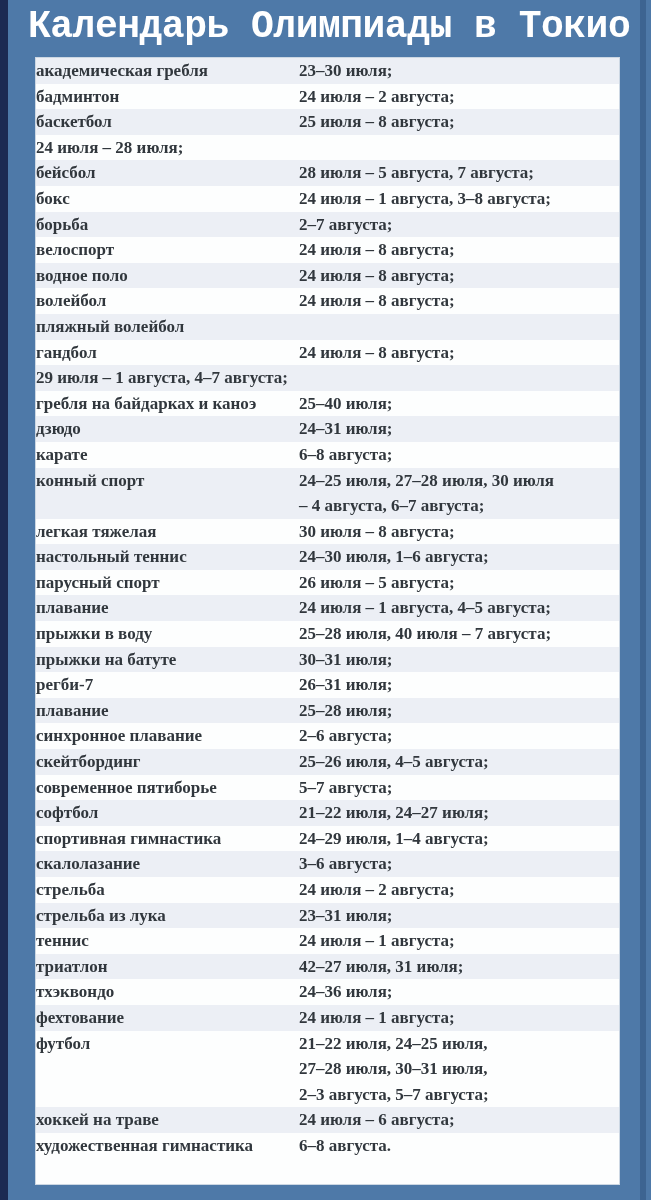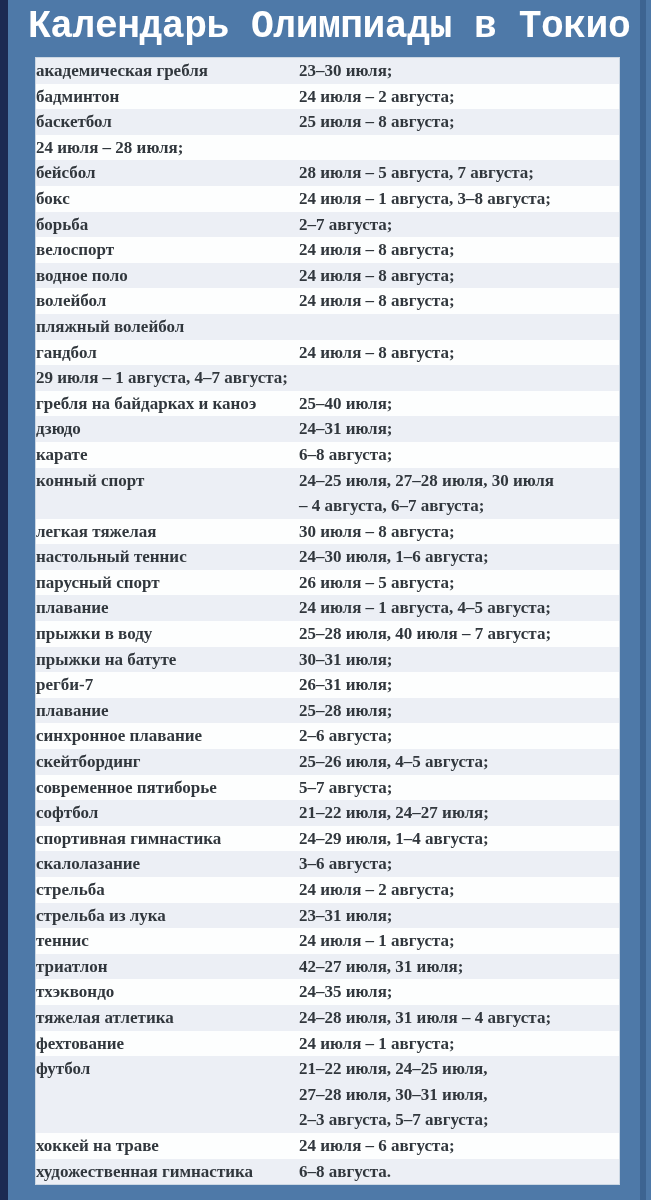--- a/index.html
+++ b/index.html
@@ -193,25 +193,21 @@
     <div class="row">
       <div class="cell-sport">теннис</div>
       <div class="cell-dates">24 июля – 1 августа;</div>
     </div>
     <div class="row">
       <div class="cell-sport">триатлон</div>
       <div class="cell-dates">42–27 июля, 31 июля;</div>
     </div>
     <div class="row">
       <div class="cell-sport">тхэквондо</div>
-      <div class="cell-dates">24–35 июля;</div>
-    </div>
-    <div class="row">
-      <div class="cell-sport">тяжелая атлетика</div>
-      <div class="cell-dates">24–28 июля, 31 июля – 4 августа;</div>
+      <div class="cell-dates">24–36 июля;</div>
     </div>
     <div class="row">
       <div class="cell-sport">фехтование</div>
       <div class="cell-dates">24 июля – 1 августа;</div>
     </div>
     <div class="row">
       <div class="cell-sport">футбол</div>
       <div class="cell-dates">21–22 июля, 24–25 июля,
 27–28 июля, 30–31 июля,
 2–3 августа, 5–7 августа;</div>

